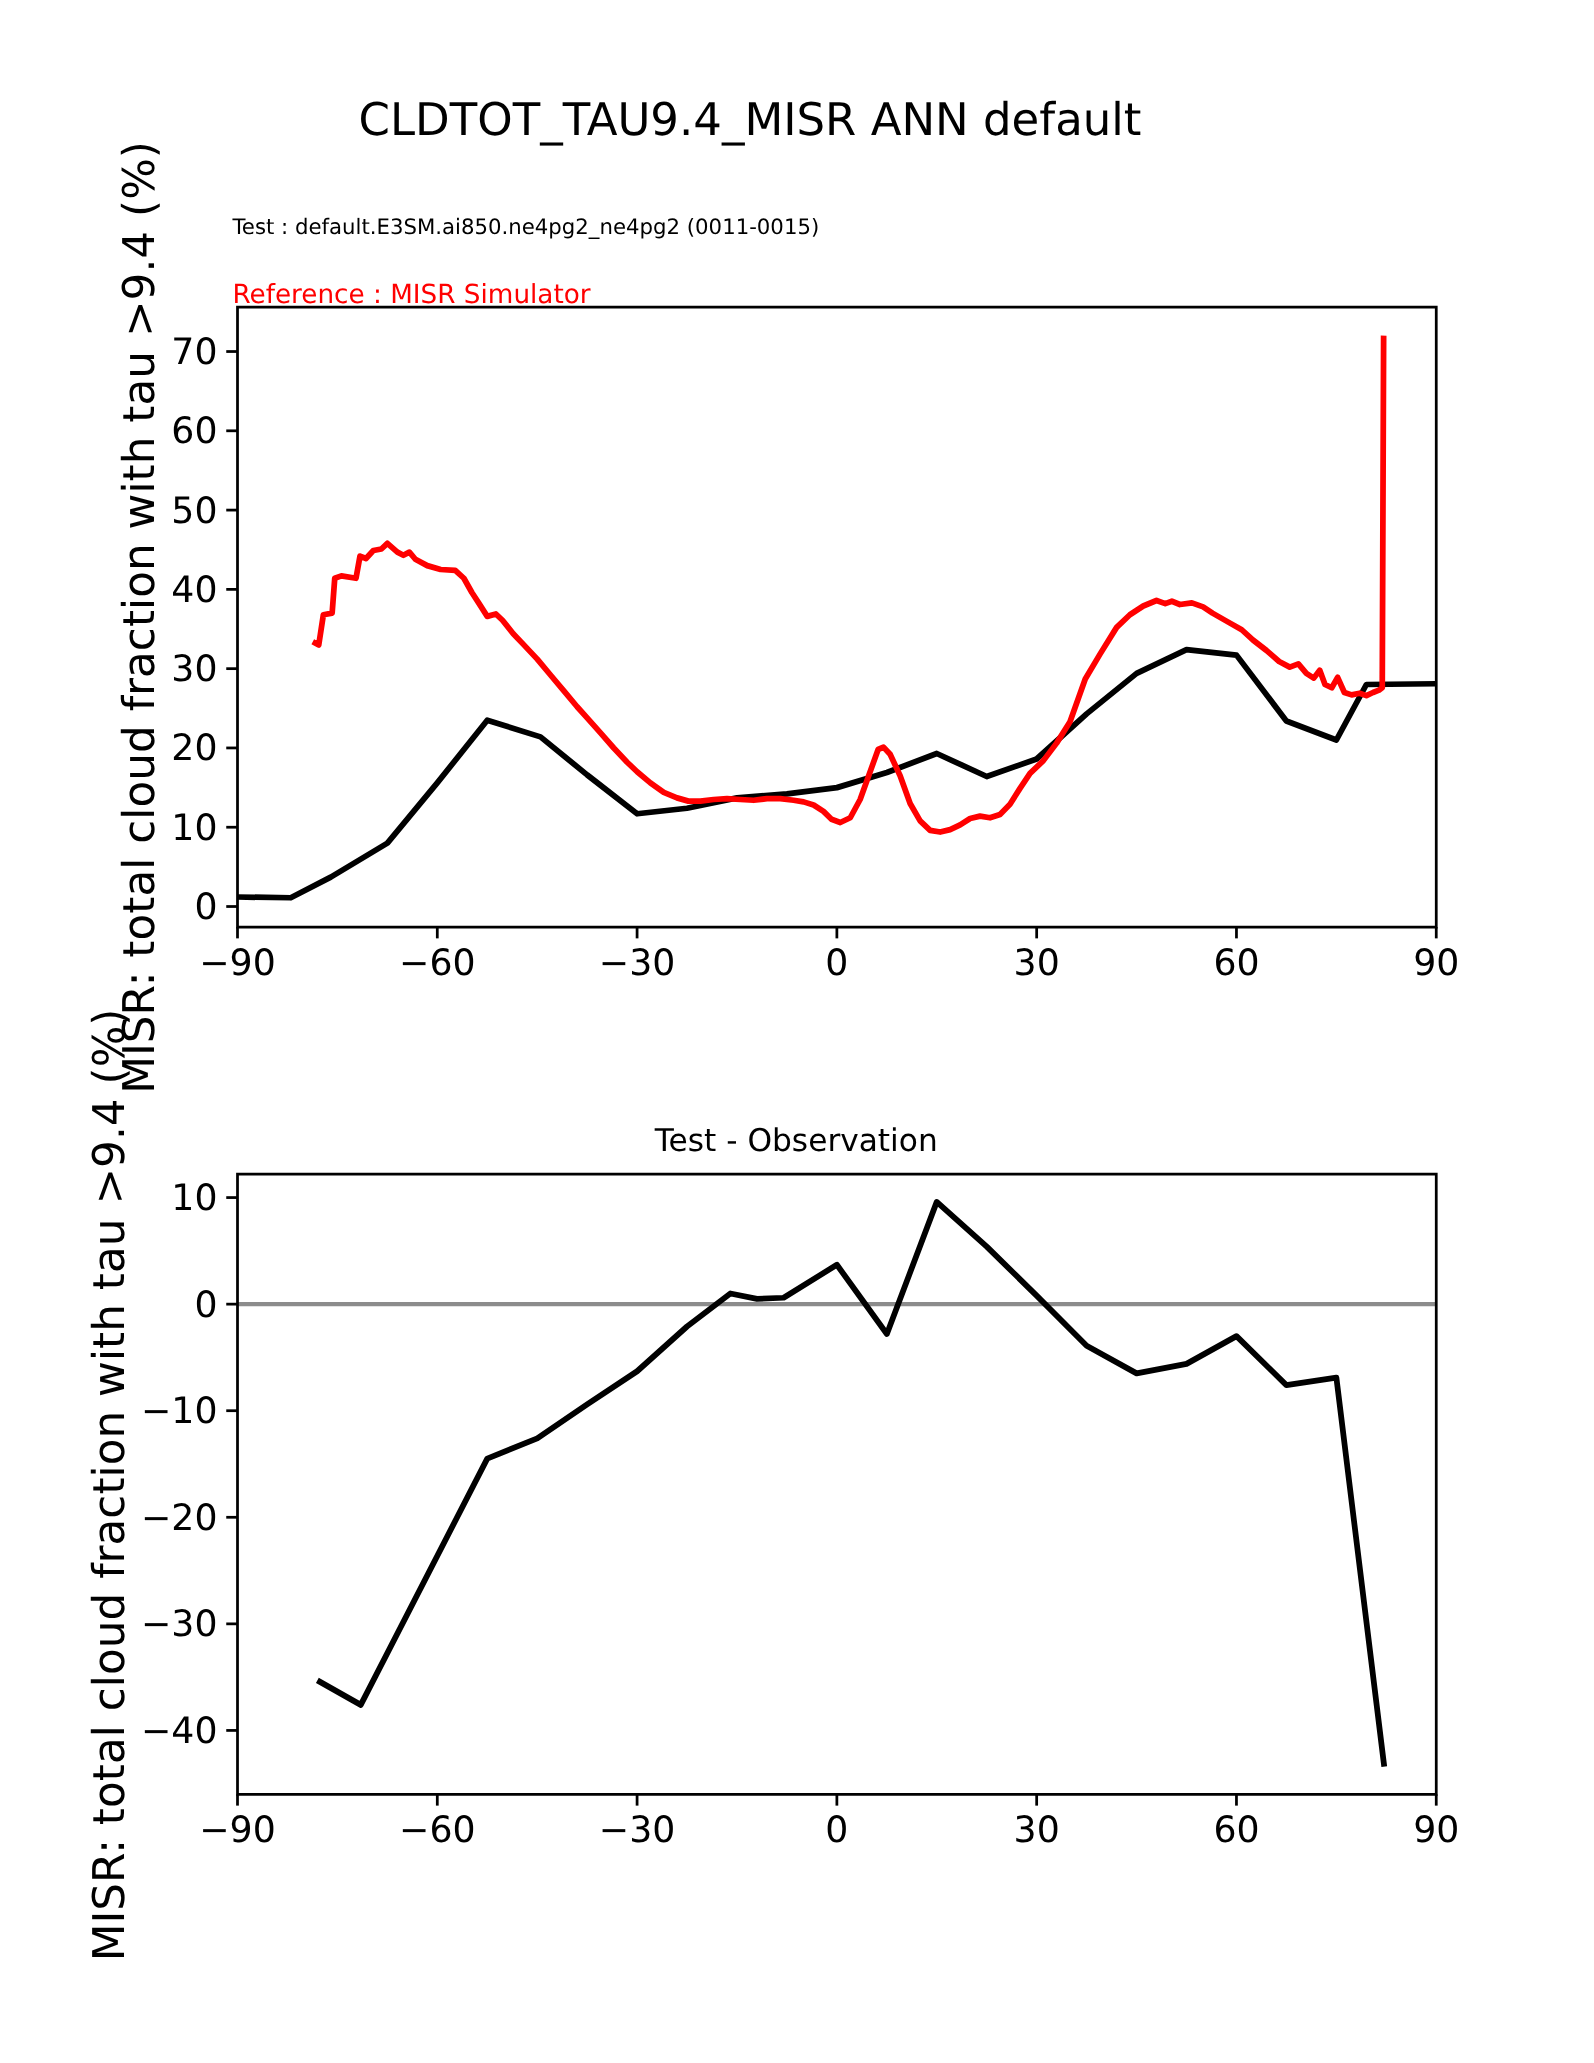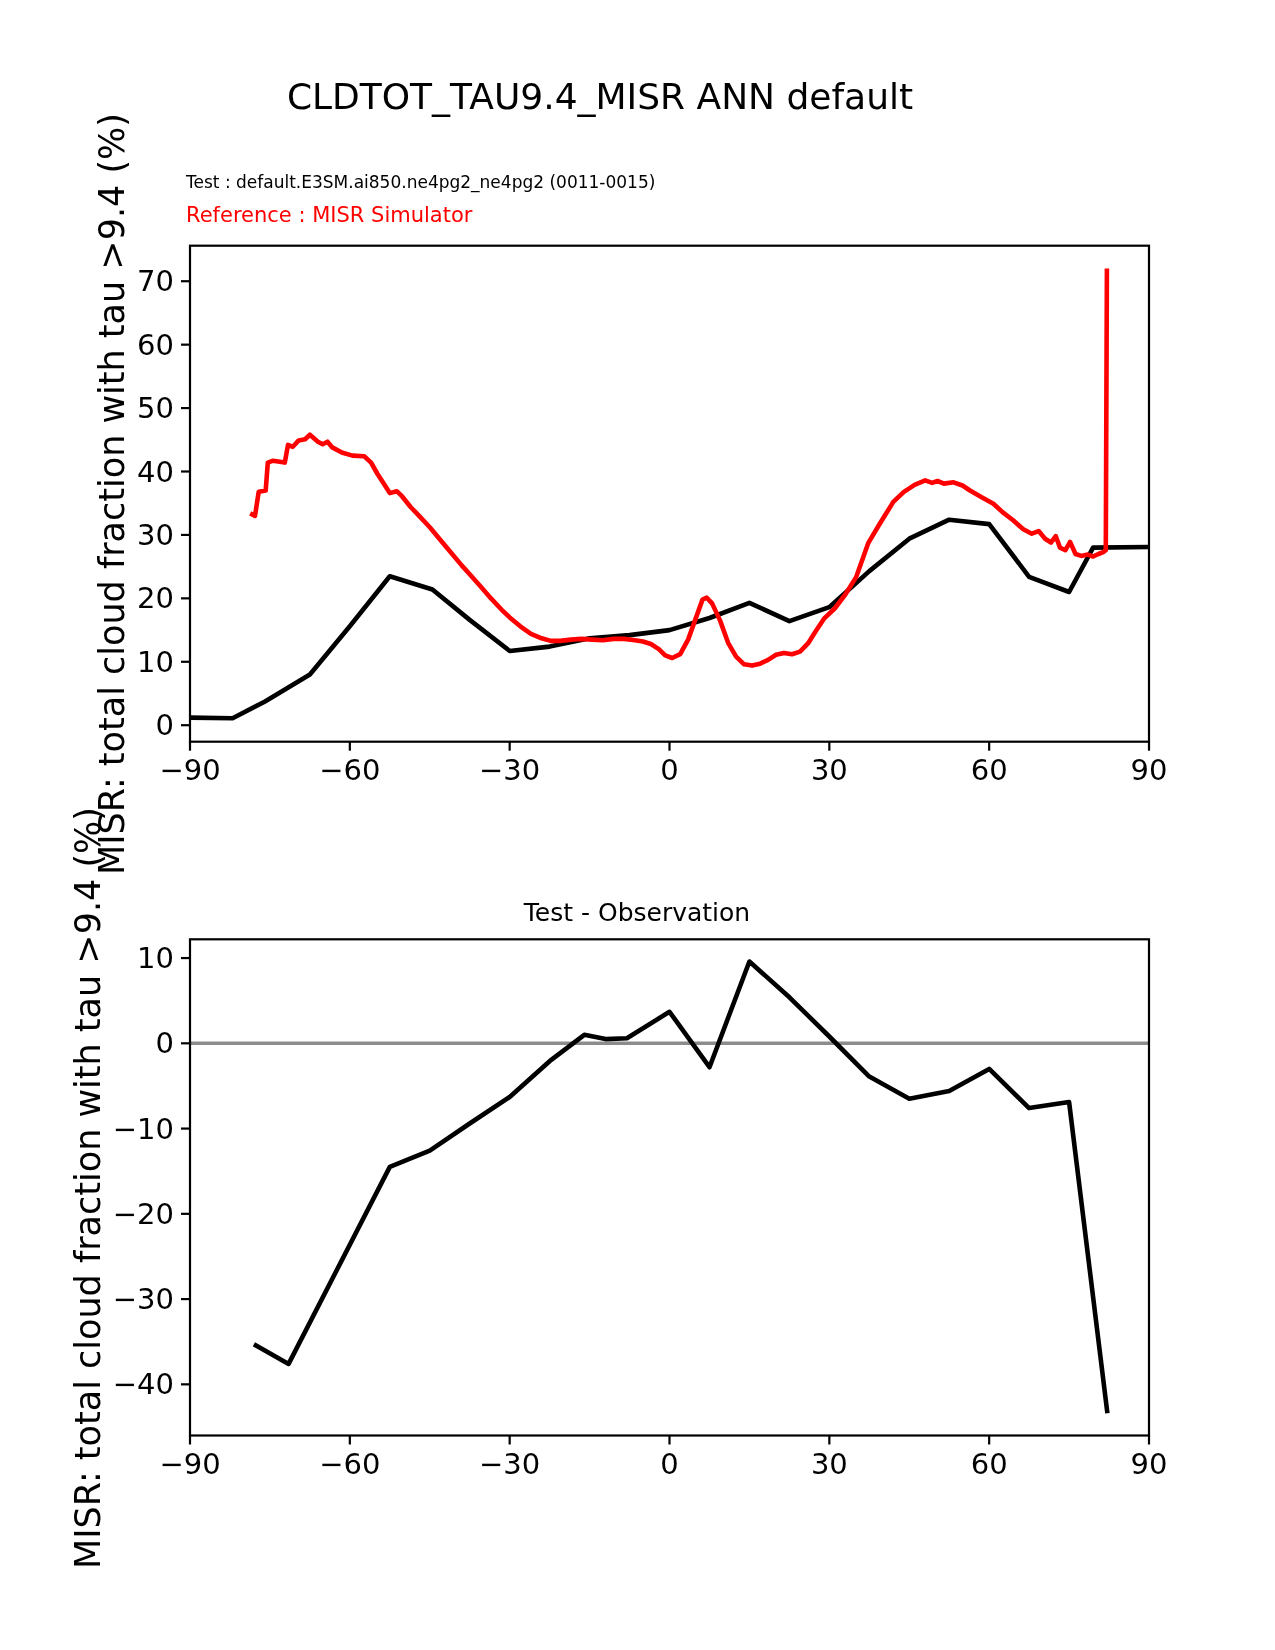--- a/index.html
+++ b/index.html
@@ -17,21 +17,21 @@
   .rot-top{left:-328px;top:473px;}
   .rot-bottom{left:-352px;top:1167px;}
   svg{position:absolute;left:0;top:0;}
 </style>
 </head>
 <body>
 
 <div class="canvas">
   <div class="main-title">CLDTOT_TAU9.4_MISR ANN default</div>
   <div class="sub-test">Test : default.E3SM.ai850.ne4pg2_ne4pg2 (0011-0015)</div>
-  <div class="sub-ref" style="color: rgb(255, 0, 0);">Reference : MISR Simulator</div>
+  <div class="sub-ref" style="color: rgb(255, 0, 0); margin-top: 20px;">Reference : MISR Simulator</div>
   <div class="rot-label rot-top">MISR: total cloud fraction with tau &gt;9.4 (%)</div>
   <div class="rot-label rot-bottom">MISR: total cloud fraction with tau &gt;9.4 (%)</div>
   <div class="diff-title">Test - Observation</div>
   <svg id="plots" width="1275" height="1650" viewBox="0 0 1275 1650">
       <g>
         <polyline points="190.0,717.6 232.6,718.2 264.6,701.7 309.9,674.5 349.8,626.3 389.8,576.2 432.4,589.5 469.7,619.9 509.7,651.0 549.6,646.6 589.6,638.3 629.5,635.1 669.5,630.1 709.5,618.0 749.4,602.8 789.4,621.2 829.3,607.2 869.3,571.1 909.3,538.7 949.2,519.7 989.2,524.1 1029.1,576.8 1069.1,592.0 1093.1,547.6 1149.0,547.0" fill="none" stroke="#000000" stroke-width="4.6" stroke-linejoin="round" stroke-linecap="butt"></polyline>
         <polyline points="250.2,513.4 255.0,515.9 258.7,491.8 265.7,490.5 267.8,462.6 273.1,460.7 284.8,462.6 288.0,444.9 292.8,446.8 298.7,440.4 305.1,439.2 309.9,434.7 317.9,441.7 322.7,444.2 327.5,441.7 332.3,447.4 341.8,452.5 352.5,455.6 364.2,456.3 371.1,462.6 377.5,474.0 382.9,482.3 389.8,493.1 396.7,491.2 402.0,496.2 410.6,507.0 419.1,515.9 429.8,527.3 440.4,540.0 451.1,552.7 461.7,565.4 469.7,574.3 480.4,586.3 491.0,598.4 501.7,609.8 509.7,617.4 520.3,626.3 531.0,633.9 541.6,638.3 550.7,640.9 560.3,640.9 570.9,639.6 581.6,638.9 592.2,639.6 602.9,640.2 613.6,638.9 624.2,638.9 634.9,640.2 642.9,641.5 650.9,644.0 658.8,649.1 665.2,655.4 672.2,658.0 680.2,654.2 688.1,639.6 696.1,617.4 702.5,599.6 706.8,597.7 712.1,603.4 720.1,620.6 728.1,642.8 736.1,656.7 744.1,664.3 752.1,665.6 760.1,663.7 768.1,659.9 776.1,654.8 784.0,652.9 792.0,654.2 800.0,651.6 808.0,643.4 816.0,630.7 824.0,618.7 834.7,608.5 845.3,594.5 856.0,577.4 868.2,543.2 879.9,523.5 893.3,501.9 903.9,491.8 914.6,484.8 925.2,480.4 932.2,482.9 937.5,481.0 943.9,483.6 953.5,482.3 962.5,485.5 970.0,490.5 981.2,496.9 993.4,503.8 1002.5,512.1 1013.1,520.3 1023.3,529.2 1031.8,533.7 1038.7,531.1 1045.1,538.7 1051.0,542.5 1055.8,536.2 1060.0,547.6 1065.4,550.2 1070.1,541.9 1075.5,554.0 1081.3,555.9 1087.7,554.6 1093.1,556.5 1098.4,554.0 1103.2,552.1 1105.8,550.2 1106.9,268.5" fill="none" stroke="#ff0000" stroke-width="4.6" stroke-linejoin="round" stroke-linecap="butt"></polyline>
         <rect x="190" y="245.7" width="959" height="496" fill="none" stroke="#000000" stroke-width="2.2"></rect>
         <line x1="190" x2="190" y1="741.7" y2="750.7" stroke="#000" stroke-width="2.2"></line>
         <text x="190" y="779.7" text-anchor="middle" font-size="29" font-family="DejaVu Sans, sans-serif" fill="#000">−90</text>

